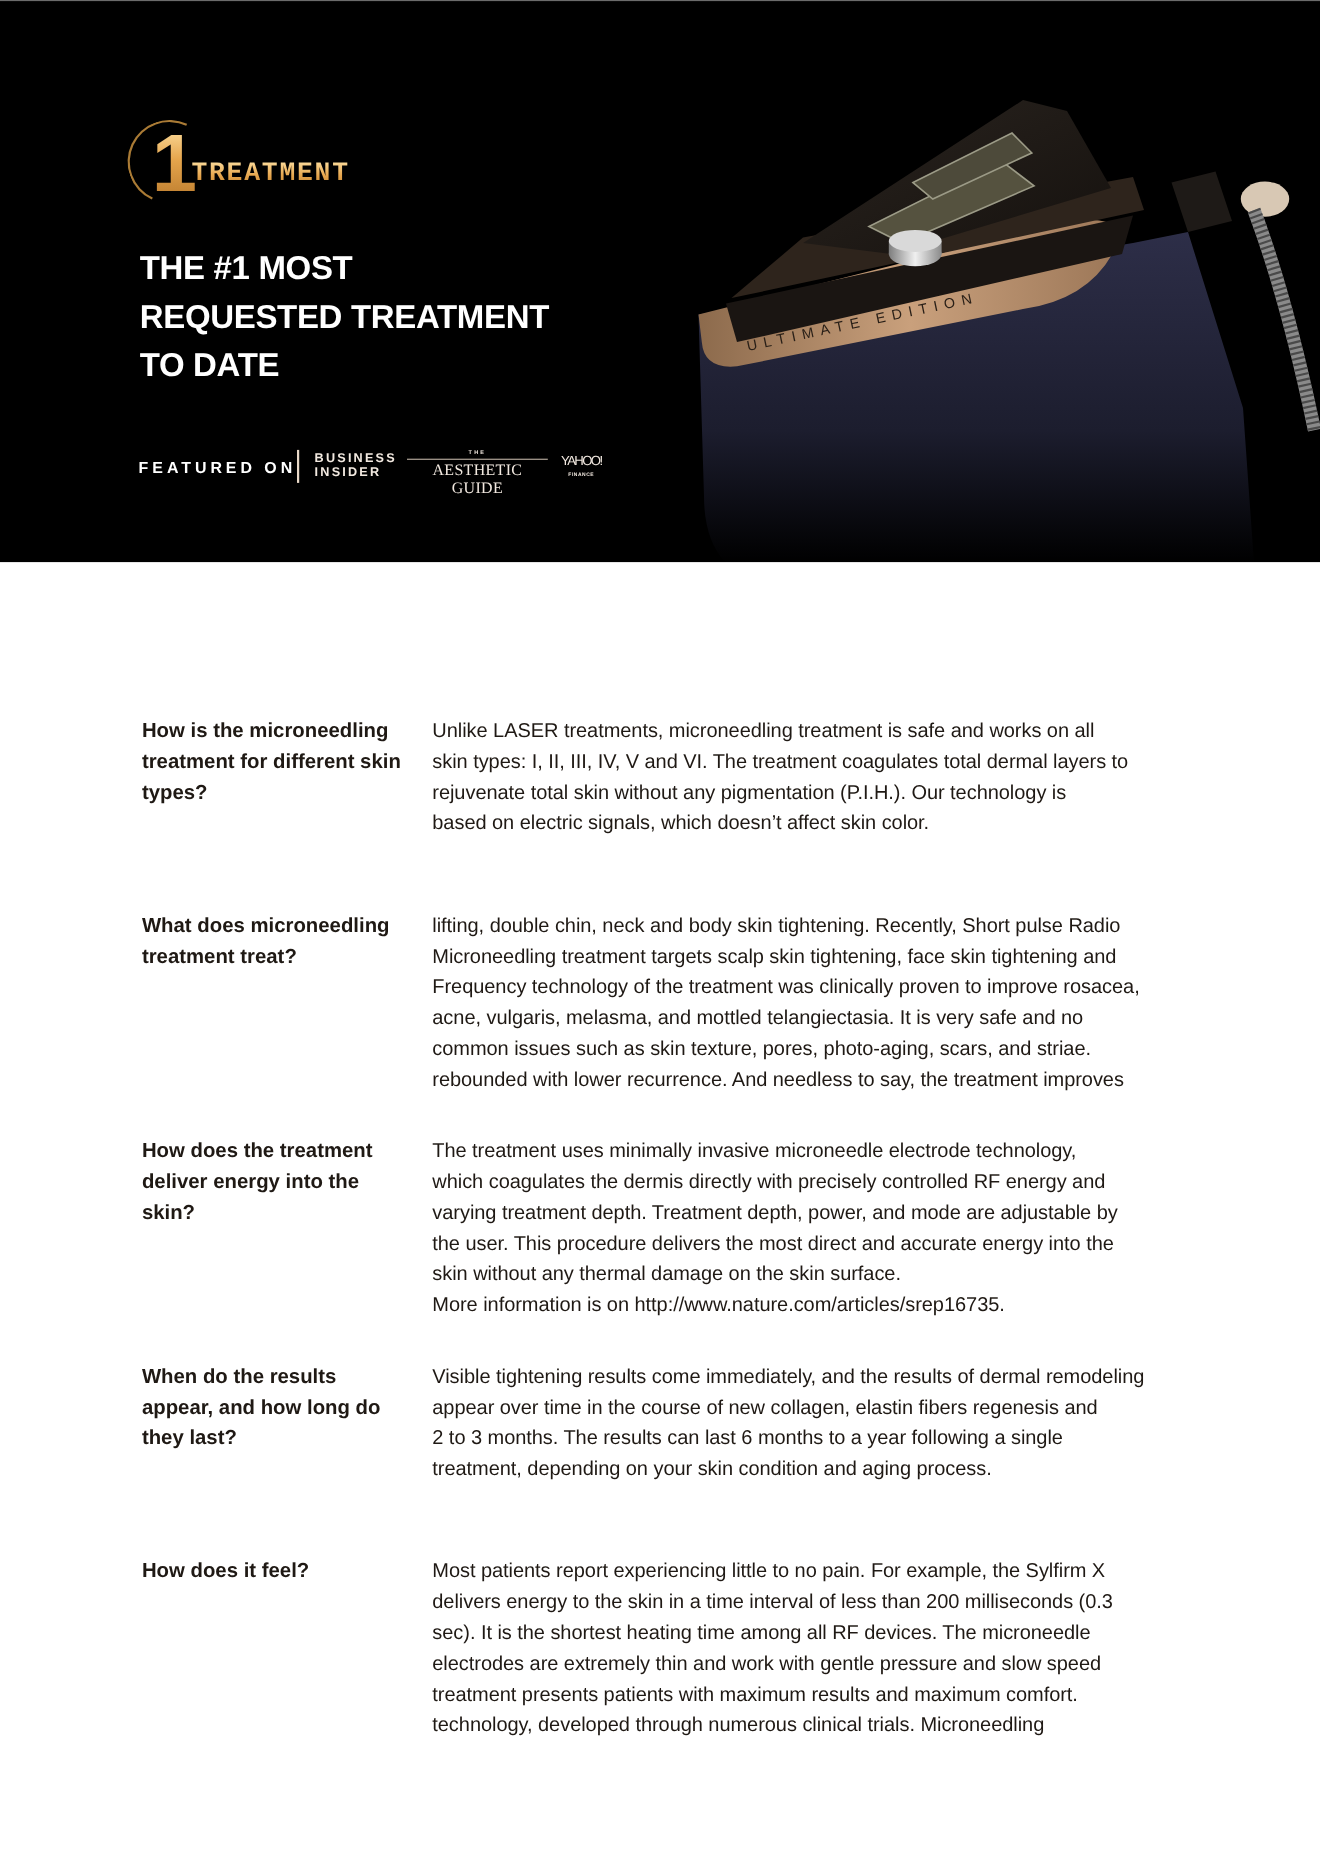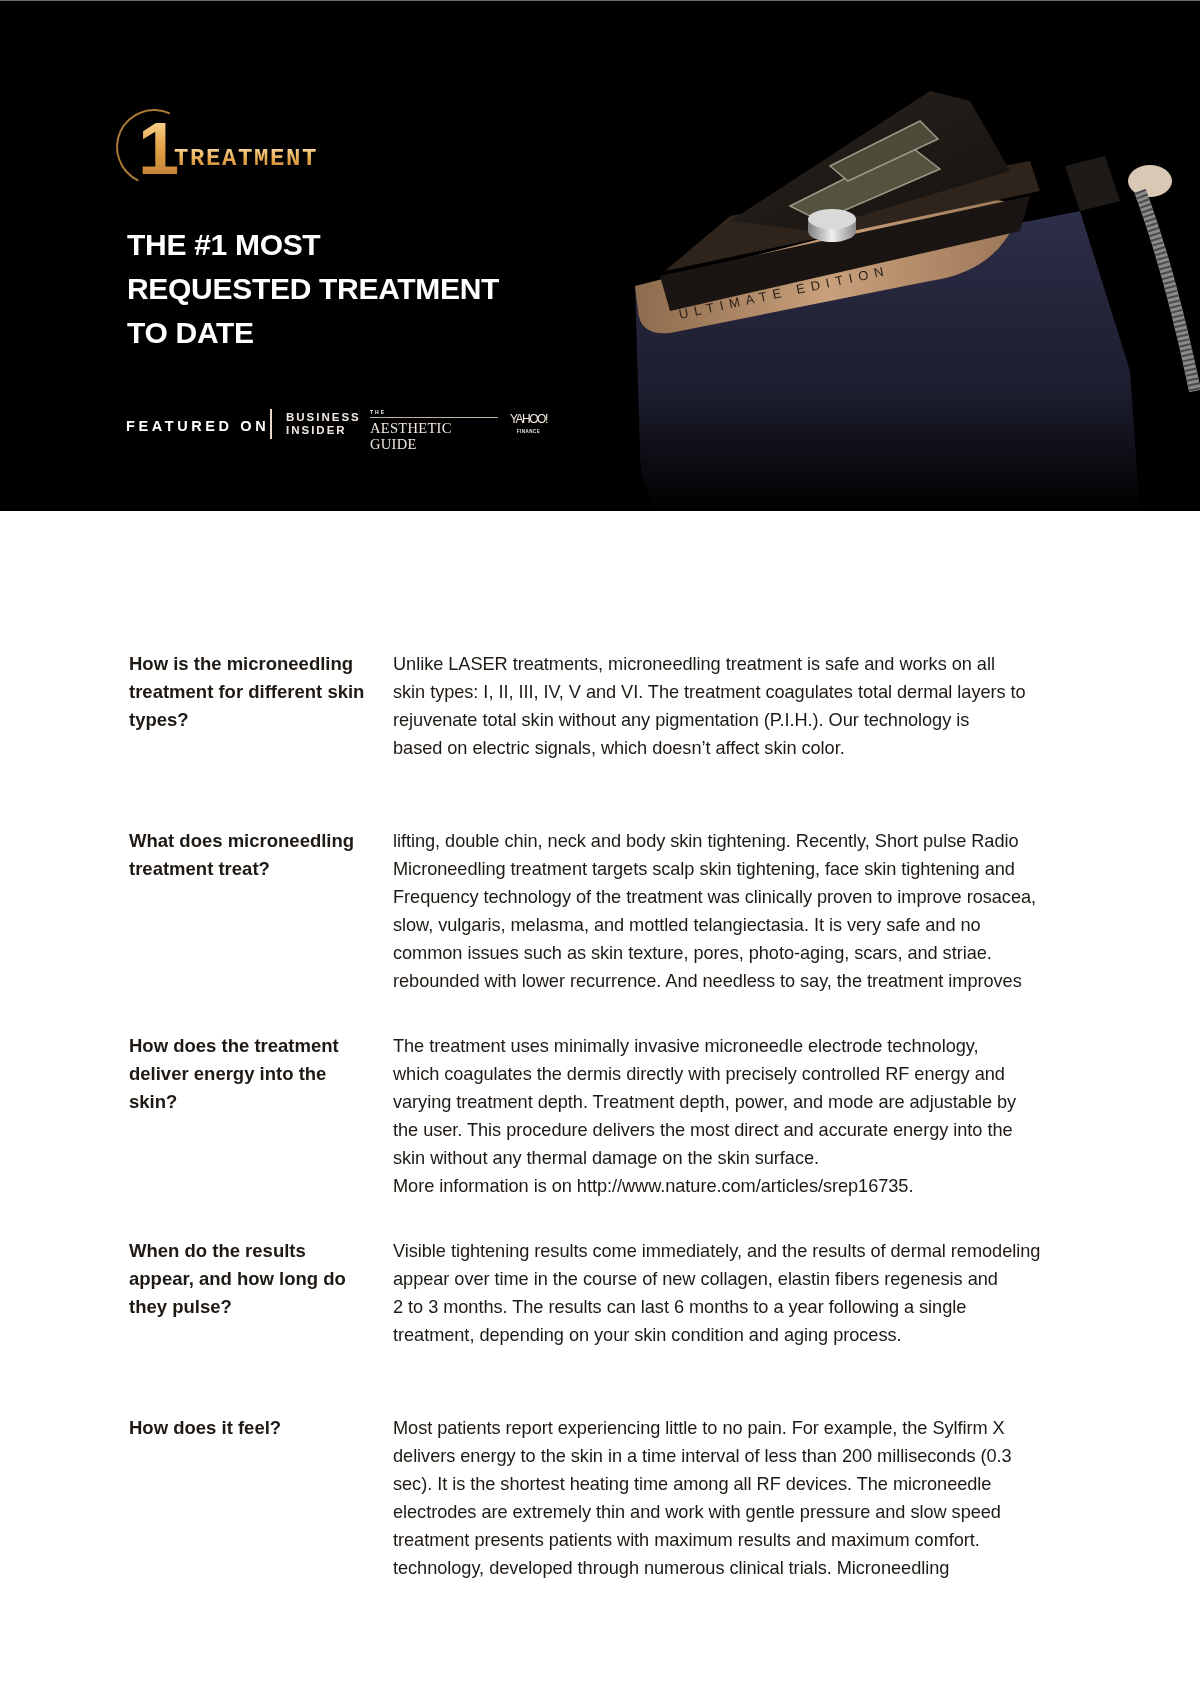--- a/index.html
+++ b/index.html
@@ -49,21 +49,21 @@
     .featured-label {
       position: absolute; left: 0; top: 9px; color: #ffffff;
       font-size: 14.5px; font-weight: bold; letter-spacing: 3.6px;
     }
     .featured-divider { position: absolute; left: 144px; top: 0px; width: 2px; height: 30px; background: #e9d9c8; }
     .bi {
       position: absolute; left: 160px; top: 2px; color: #f2e9e0; 
       font-size: 11.5px; font-weight: bold; letter-spacing: 2px; line-height: 13px;
     }
     .bi span { display: block; }
-    .ag { position: absolute; left: 244px; top: 0px; width: 128px; text-align: left; color: #f2e9e0; }
+    .ag { position: absolute; left: 244px; top: 0px; width: 128px; text-align: center; color: #f2e9e0; }
     .ag-the { font-size: 5px; letter-spacing: 2px; line-height: 7px; font-weight: bold; }
     .ag-rule { height: 1px; background: #bfb2a5; margin: 1px 0 2px; }
     .ag-main { font-family: "Liberation Serif", serif; font-size: 14.5px; letter-spacing: 0.3px; line-height: 16px; }
     .yahoo { position: absolute; left: 384px; top: 0px; text-align: center; color: #f2e9e0; }
     .yahoo-main { font-size: 12px; letter-spacing: -1.5px; line-height: 20px; }
     .yahoo-sub { font-size: 4.5px; font-weight: bold; letter-spacing: 0.5px; line-height: 6px; }
 
     
     .device { position: absolute; left: 610px; top: 70px; width: 590px; height: 441px; }
 
@@ -177,40 +177,40 @@
       <span>based on electric signals, which doesn’t affect skin color.</span>
     </div>
   </div>
 
   <div class="faq-row" style="top:827px;">
     <div class="faq-q">What does microneedling treatment treat?</div>
     <div class="faq-a">
       <span>lifting, double chin, neck and body skin tightening. Recently, Short pulse Radio</span>
       <span>Microneedling treatment targets scalp skin tightening, face skin tightening and</span>
       <span>Frequency technology of the treatment was clinically proven to improve rosacea,</span>
-      <span>slow, vulgaris, melasma, and mottled telangiectasia. It is very safe and no</span>
+      <span>acne, vulgaris, melasma, and mottled telangiectasia. It is very safe and no</span>
       <span>common issues such as skin texture, pores, photo-aging, scars, and striae.</span>
       <span>rebounded with lower recurrence. And needless to say, the treatment improves</span>
     </div>
   </div>
 
   <div class="faq-row" style="top:1032px;">
     <div class="faq-q">How does the treatment deliver energy into the skin?</div>
     <div class="faq-a">
       <span>The treatment uses minimally invasive microneedle electrode technology,</span>
       <span>which coagulates the dermis directly with precisely controlled RF energy and</span>
       <span>varying treatment depth. Treatment depth, power, and mode are adjustable by</span>
       <span>the user. This procedure delivers the most direct and accurate energy into the</span>
       <span>skin without any thermal damage on the skin surface.</span>
       <span>More information is on http://www.nature.com/articles/srep16735.</span>
     </div>
   </div>
 
   <div class="faq-row" style="top:1237px;">
-    <div class="faq-q">When do the results appear, and how long do they pulse?</div>
+    <div class="faq-q">When do the results appear, and how long do they last?</div>
     <div class="faq-a">
       <span>Visible tightening results come immediately, and the results of dermal remodeling</span>
       <span>appear over time in the course of new collagen, elastin fibers regenesis and</span>
       <span>2 to 3 months. The results can last 6 months to a year following a single</span>
       <span>treatment, depending on your skin condition and aging process.</span>
     </div>
   </div>
 
   <div class="faq-row" style="top:1414px;">
     <div class="faq-q">How does it feel?</div>

